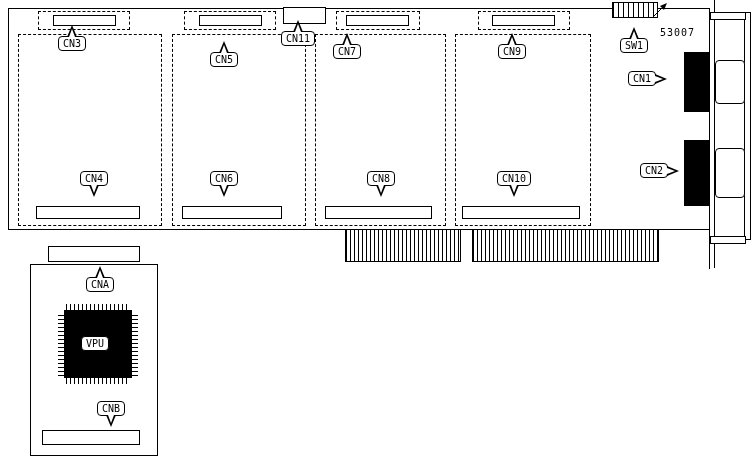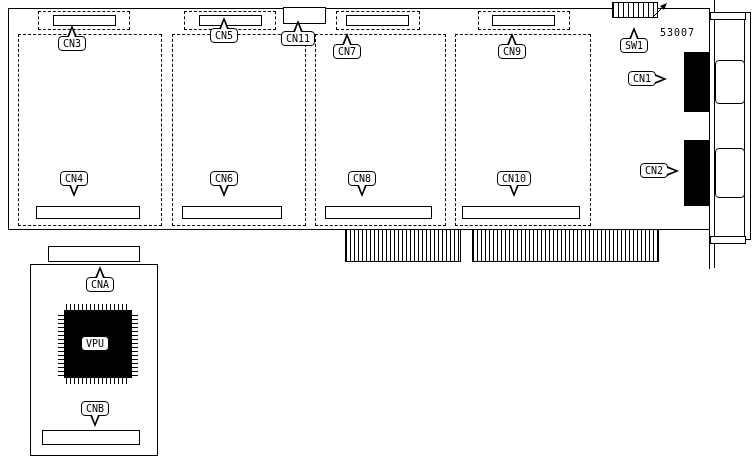--- a/index.html
+++ b/index.html
@@ -75,39 +75,39 @@
   <div class="abs dashed" style="left:172px;top:34px;width:134px;height:192px"></div>
   <div class="abs dashed" style="left:315px;top:34px;width:131px;height:192px"></div>
   <div class="abs dashed" style="left:455px;top:34px;width:136px;height:192px"></div>
 
   <div class="abs outline" style="left:36px;top:206px;width:104px;height:13px"></div>
   <div class="abs outline" style="left:182px;top:206px;width:100px;height:13px"></div>
   <div class="abs outline" style="left:325px;top:206px;width:107px;height:13px"></div>
   <div class="abs outline" style="left:462px;top:206px;width:118px;height:13px"></div>
 
   <div class="label t-up" style="left:58px;top:36px">CN3</div>
-  <div class="label t-up" style="left:210px;top:28px">CN5</div>
+  <div class="label t-up" style="left:210px;top:52px">CN5</div>
   <div class="label t-up" style="left:281px;top:31px">CN11</div>
   <div class="label t-up" style="left:333px;top:44px">CN7</div>
   <div class="label t-up" style="left:498px;top:44px">CN9</div>
   <div class="label t-up" style="left:620px;top:38px">SW1</div>
   <div class="label t-right" style="left:628px;top:71px">CN1</div>
   <div class="label t-right" style="left:640px;top:163px">CN2</div>
-  <div class="label t-down" style="left:60px;top:171px">CN4</div>
+  <div class="label t-down" style="left:80px;top:171px">CN4</div>
   <div class="label t-down" style="left:210px;top:171px">CN6</div>
-  <div class="label t-down" style="left:348px;top:171px">CN8</div>
+  <div class="label t-down" style="left:367px;top:171px">CN8</div>
   <div class="label t-down" style="left:497px;top:171px">CN10</div>
 
   <div class="abs outline" style="left:30px;top:264px;width:128px;height:192px"></div>
   <div class="abs outline" style="left:48px;top:246px;width:92px;height:16px;z-index:2"></div>
   <div class="label t-up" style="left:86px;top:277px">CNA</div>
 
   <div class="abs stripes-v" style="left:66px;top:304px;width:64px;height:6px"></div>
   <div class="abs stripes-v" style="left:66px;top:378px;width:64px;height:6px"></div>
   <div class="abs stripes-h" style="left:58px;top:312px;width:6px;height:64px"></div>
   <div class="abs stripes-h" style="left:132px;top:312px;width:6px;height:64px"></div>
   <div class="abs black" style="left:64px;top:310px;width:68px;height:68px"></div>
   <div class="label" style="left:81px;top:336px">VPU</div>
 
-  <div class="label t-down" style="left:81px;top:401px">CNB</div>
+  <div class="label t-down" style="left:97px;top:401px">CNB</div>
   <div class="abs outline" style="left:42px;top:430px;width:98px;height:15px"></div>
 
 </div>
 
 </body></html>

